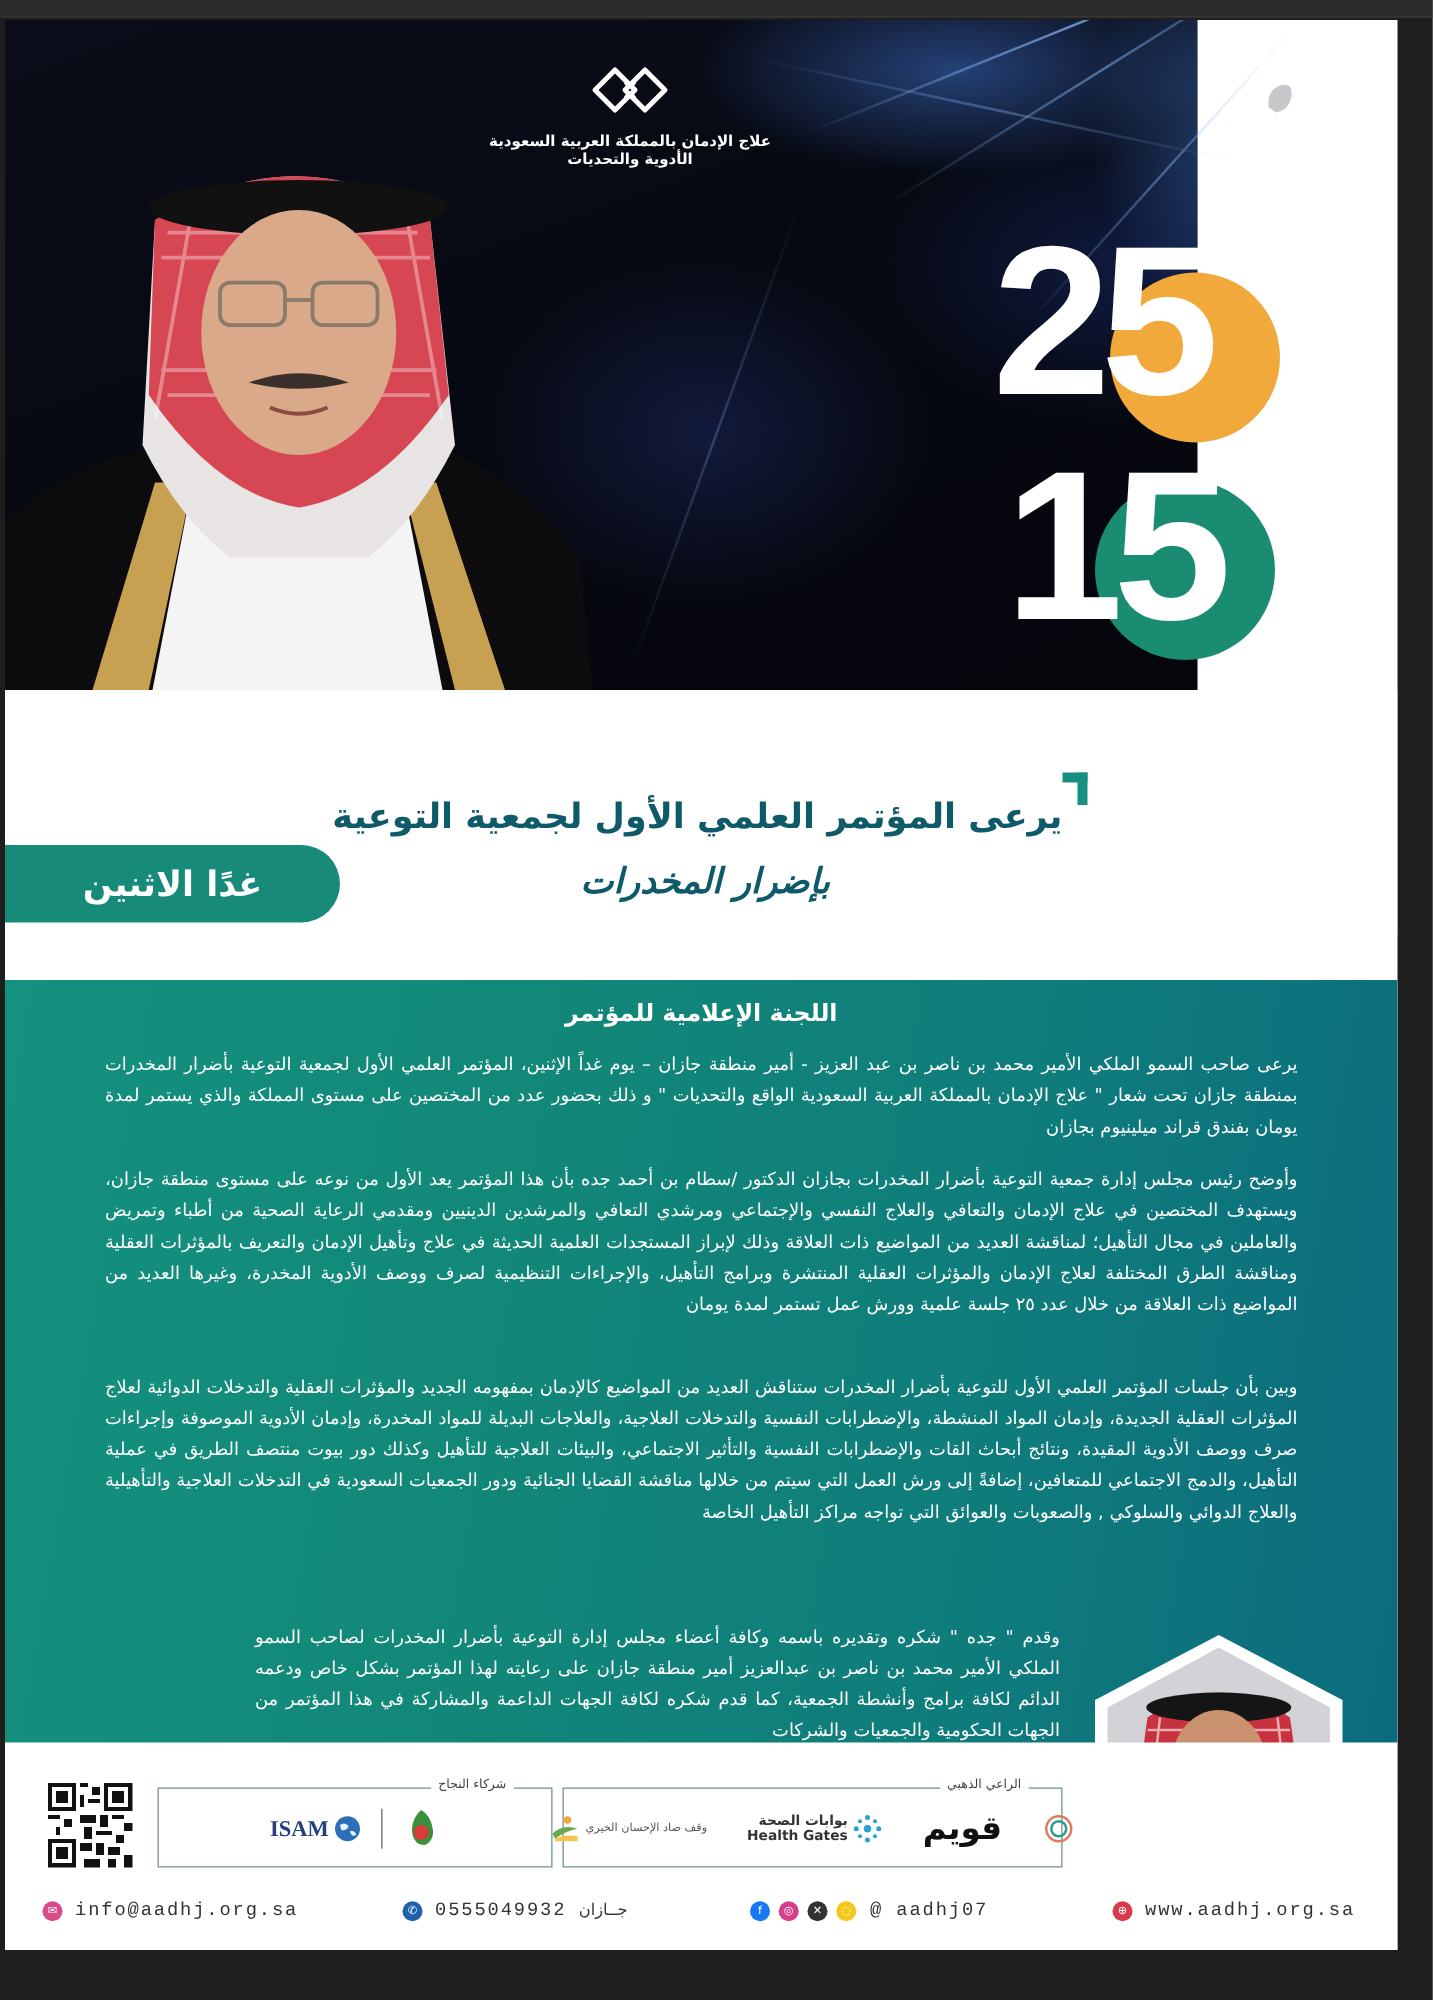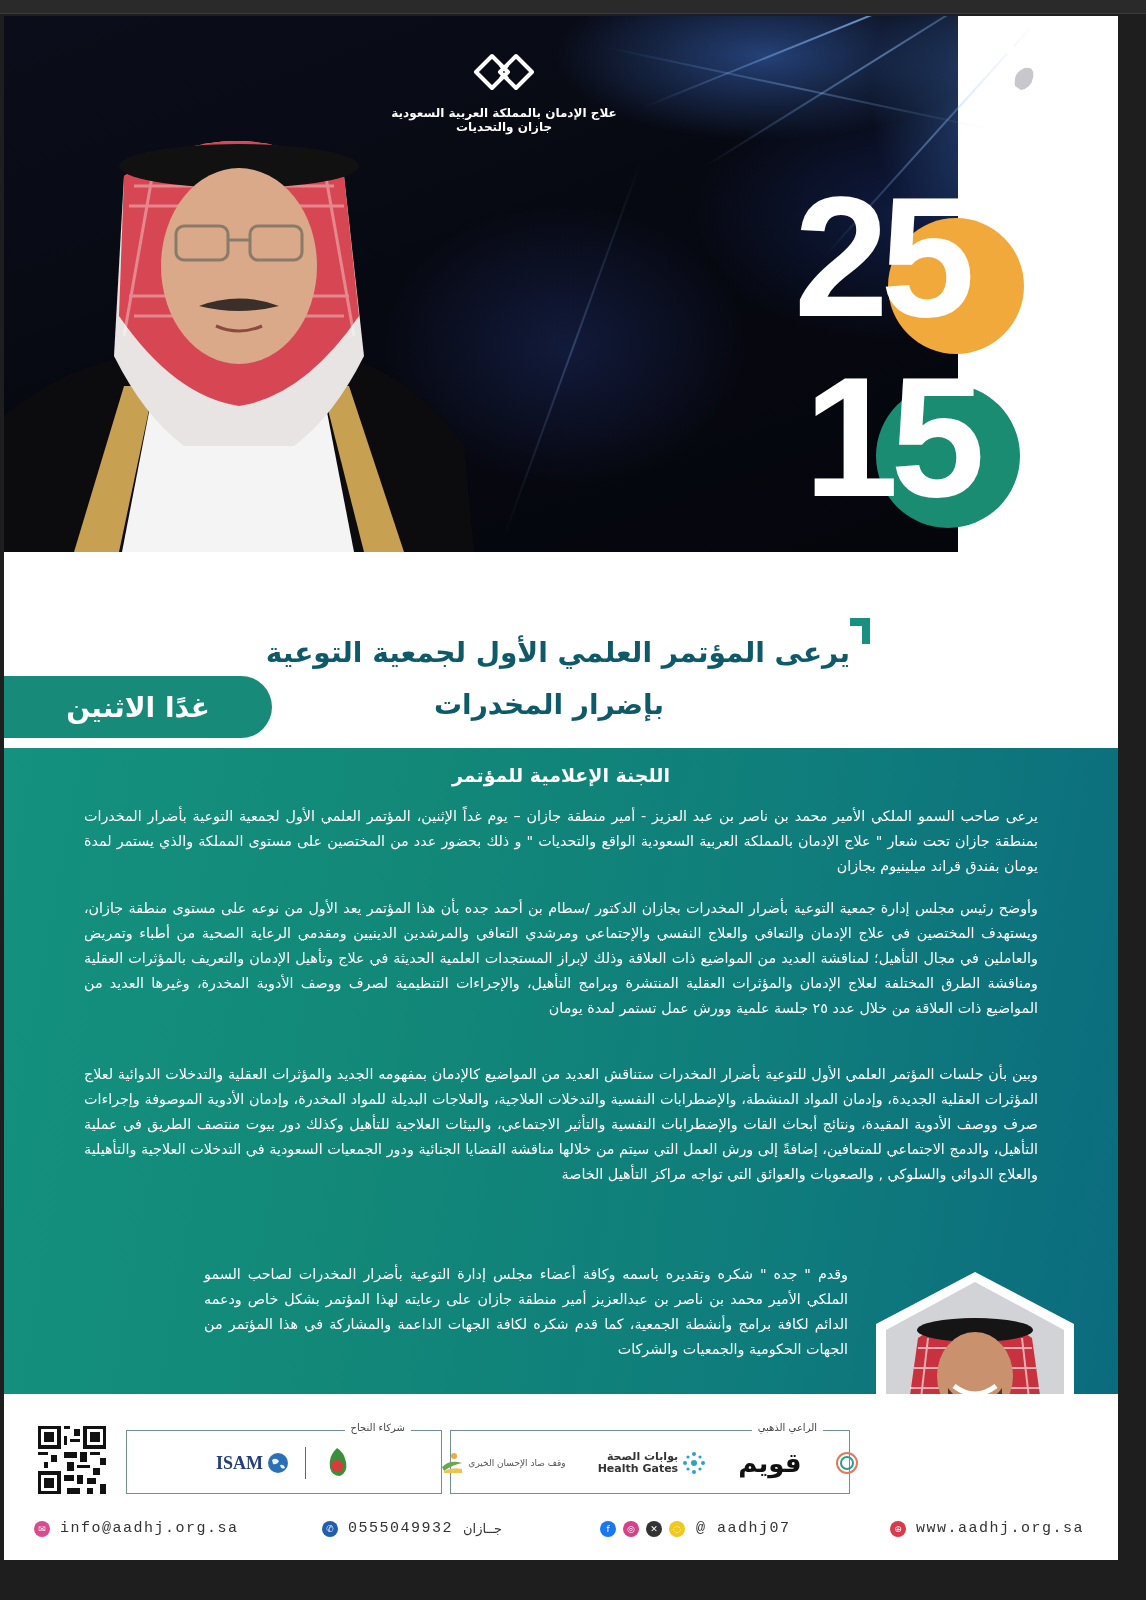--- a/index.html
+++ b/index.html
@@ -42,26 +42,26 @@
 
     .stat { position: absolute; }
     .circle { position: absolute; border-radius: 50%; }
     .num { position: absolute; color: #fff; font-family: "Liberation Sans", sans-serif; font-weight: bold; line-height: 1; letter-spacing: -8px; }
 
     
     .title-band { position: absolute; left: 0; top: 536px; width: 1114px; height: 196px; background: #fff; }
     .title-top { position: absolute; right: 404px; top: 22px; font-size: 36px; color: #189081; direction: rtl; white-space: nowrap; }
     .bracket { position: absolute; left: 846px; top: 66px; width: 20px; height: 26px; border-top: 8px solid #189081; border-right: 8px solid #189081; }
     .title-main { position: absolute; right: 268px; top: 84px; font-size: 28px; font-weight: bold; color: #0f5a68; direction: rtl; white-space: nowrap; }
-    .title-sub { position: absolute; right: 454px; top: 136px; font-size: 28px; font-weight: bold; color: #0f5a68; direction: rtl; white-space: nowrap; }
+    .title-sub { position: absolute; right: 454px; top: 136px; font-size: 28px; font-weight: bold; color: #0f5a68; direction: rtl; white-space: nowrap; font-style: italic; }
     .day-badge { position: absolute; left: -30px; top: 124px; width: 298px; height: 62px; background: #178a7a; border-radius: 0 32px 32px 0; display: flex; align-items: center; justify-content: center; padding-left: 30px; }
     .day-badge span { color: #fff; font-size: 28px; font-weight: bold; direction: rtl; }
 
     
-    .body-band { position: absolute; left: 0; top: 732px; width: 1114px; height: 646px;
+    .body-band { position: absolute; left: 0; top: 768px; width: 1114px; height: 646px;
       background: linear-gradient(100deg, #14917f 0%, #128878 35%, #0f7c7c 70%, #0b6b7e 100%); }
     .body-title { position: absolute; left: 0; right: 0; top: 16px; text-align: center; color: #fff; font-size: 19px; font-weight: bold; direction: rtl; }
     .para { position: absolute; color: #fff; font-size: 14.3px; line-height: 25px; direction: rtl; text-align: justify; text-align-last: right; }
     .para.p1 { right: 80px; left: 80px; top: 56px; }
     .para.p2 { right: 80px; left: 80px; top: 148px; }
     .para.p3 { right: 80px; left: 80px; top: 314px; }
     .para.p4 { right: 270px; left: 200px; top: 514px; }
 
     .portrait-small { position: absolute; left: 864px; top: 520px; width: 214px; height: 156px; }
     .portrait-small svg { width: 100%; height: 100%; }
@@ -141,21 +141,21 @@
       </svg>
     </div>
 
     <div class="conf-logo">
       <svg class="mark" viewBox="0 0 64 40">
         <path d="M20 4 L36 20 L20 36 L4 20 Z" fill="none" stroke="#fff" stroke-width="4" stroke-linejoin="round"></path>
         <path d="M44 4 L60 20 L44 36 L28 20 Z" fill="none" stroke="#fff" stroke-width="4" stroke-linejoin="round"></path>
         <path d="M28 14 Q32 20 36 14 M28 26 Q32 20 36 26" stroke="#fff" stroke-width="2" fill="none"></path>
       </svg>
       <div class="l1">علاج الإدمان بالمملكة العربية السعودية</div>
-      <div class="l2">جازان والتحديات</div>
+      <div class="l2">الأدوية والتحديات</div>
     </div>
 
     <div class="org-logo">
       <svg class="mark" viewBox="0 0 70 60">
         <circle cx="22" cy="8" r="5" fill="#fff"></circle>
         <circle cx="60" cy="30" r="6" fill="#fff"></circle>
         <path d="M18 52 Q8 30 30 20 Q48 8 50 26 Q62 40 46 50 Q30 60 18 52 Z" fill="#fff"></path>
         <path d="M26 44 Q24 30 36 26 Q46 24 44 36 Q42 46 32 48 Z" fill="#c8c8cc"></path>
       </svg>
       <div class="l1">جمعية التوعية</div>

